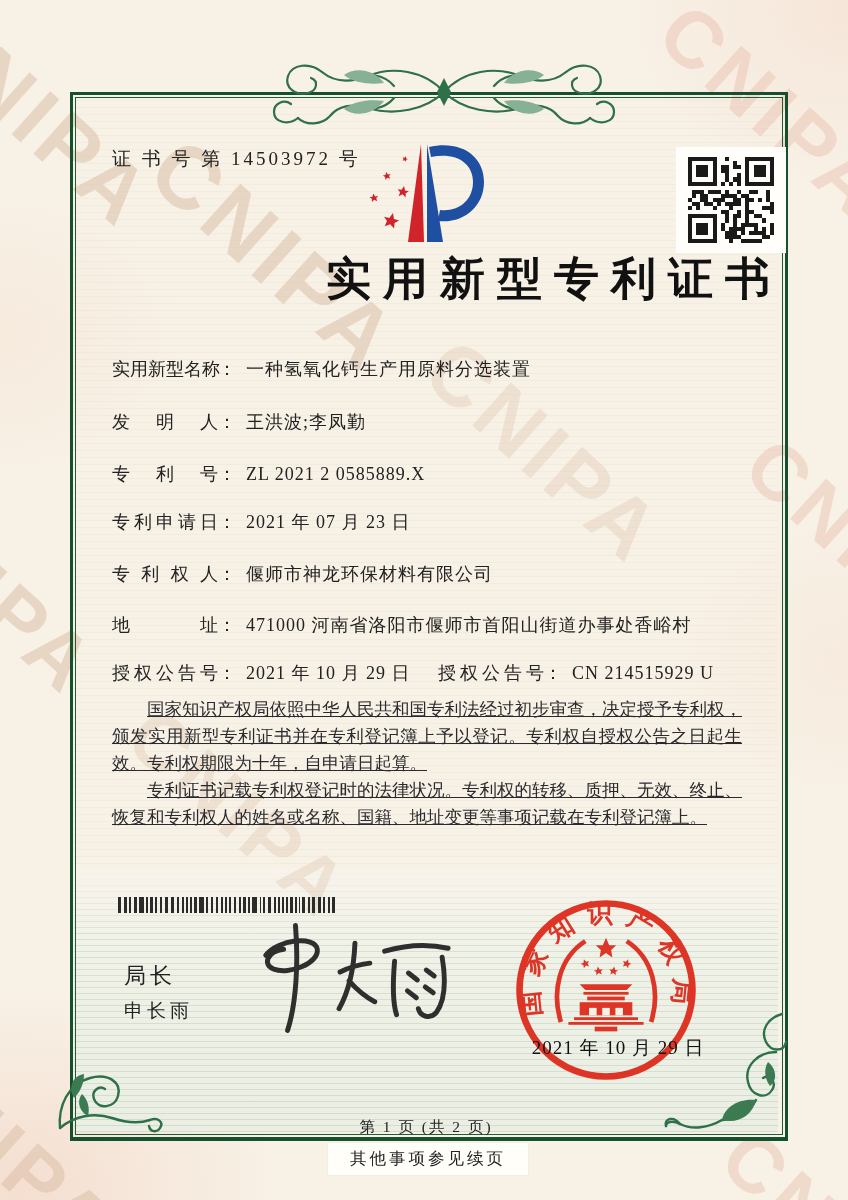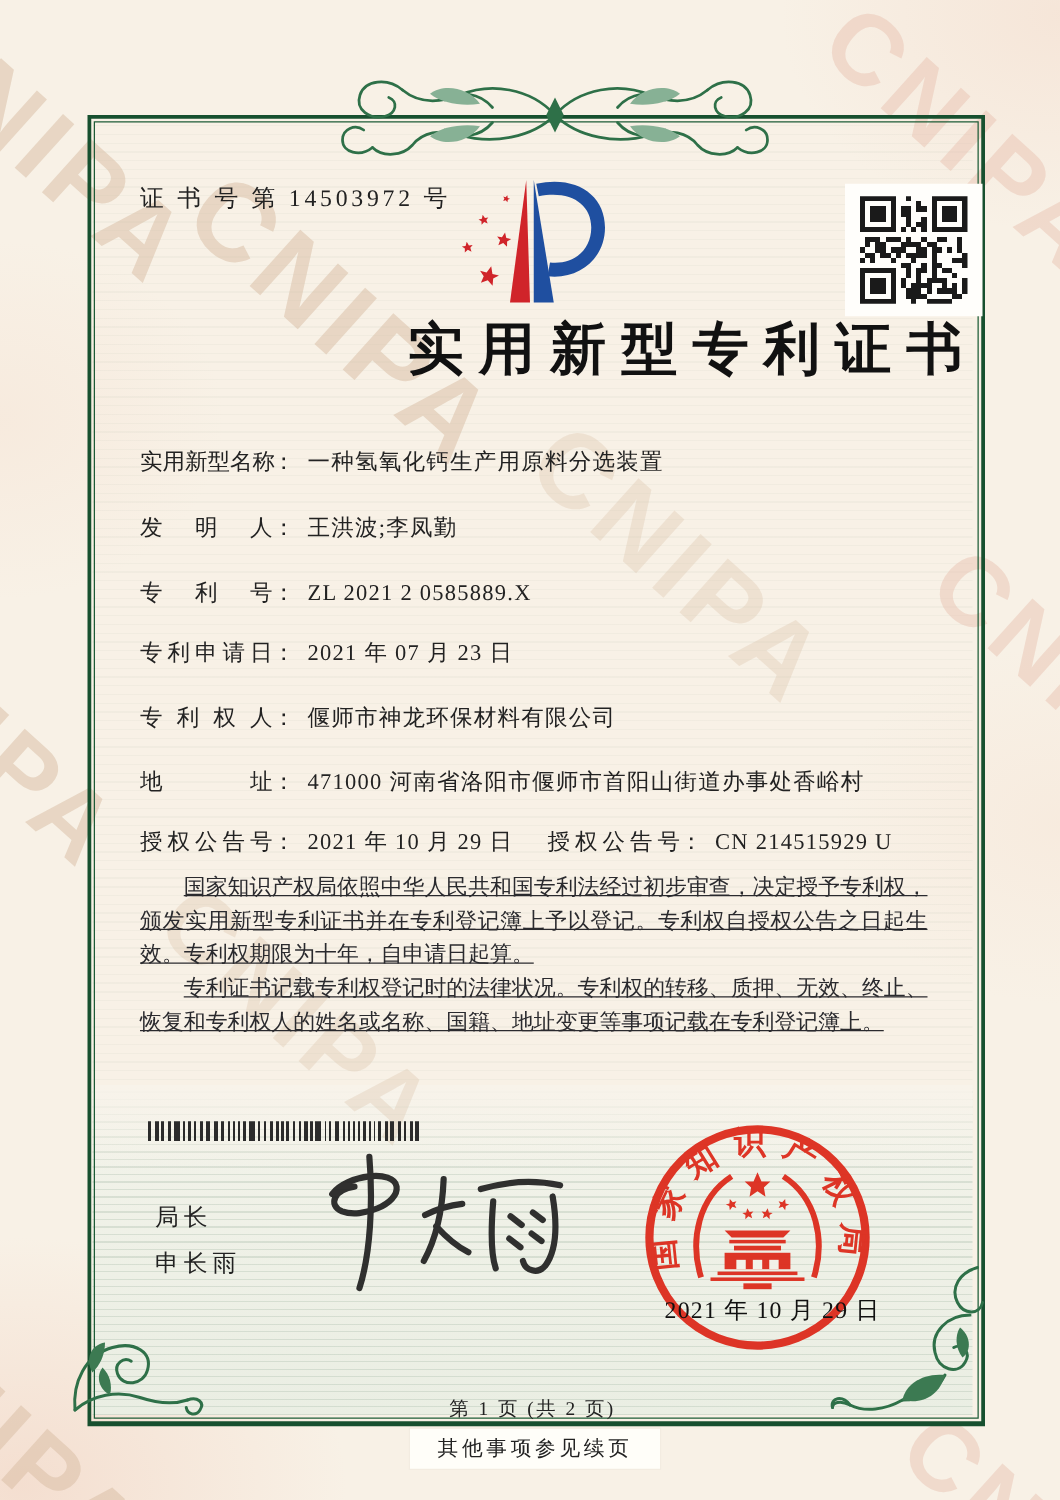--- a/index.html
+++ b/index.html
@@ -42,21 +42,21 @@
   .flabel{display:inline-block;width:106px;text-align:justify;text-align-last:justify;vertical-align:top;}
   .colon{display:inline-block;margin-right:10px;}
   .fvalue{letter-spacing:1px;margin-top:36px;}
   .pair2{position:absolute;left:326px;top:0;}
   
   .bodytext{left:112px;top:696px;width:630px;font-size:17.5px;line-height:27px;z-index:4;
             text-align:justify;color:#2a2a2e;}
   .bodytext p{margin:0;text-indent:2em;text-decoration:underline;}
   
   .barcode{left:118px;top:897px;z-index:4;}
-  .director-title{left:124px;top:961px;font-size:19px;letter-spacing:4px;z-index:4;}
+  .director-title{left:124px;top:961px;font-size:22px;letter-spacing:4px;z-index:4;}
   .director-name{left:124px;top:998px;font-size:19px;letter-spacing:4px;z-index:4;}
   .sig{left:238px;top:916px;z-index:5;}
   .seal{left:512px;top:896px;z-index:4;opacity:.95;}
   .seal-date{left:510px;top:1035px;width:216px;text-align:center;font-size:19px;
              letter-spacing:1px;color:#111;z-index:5;white-space:nowrap;}
   .page-info{left:70px;top:1093px;width:712px;text-align:center;font-size:15.5px;
              letter-spacing:2px;z-index:4;margin-top:24px;}
   .cont-note{left:328px;top:1143px;width:200px;height:32px;background:#fffef9;z-index:4;
              display:flex;align-items:center;justify-content:center;font-size:16.5px;
              letter-spacing:3px;box-shadow:0 0 0 1px rgba(0,0,0,0.02);}

